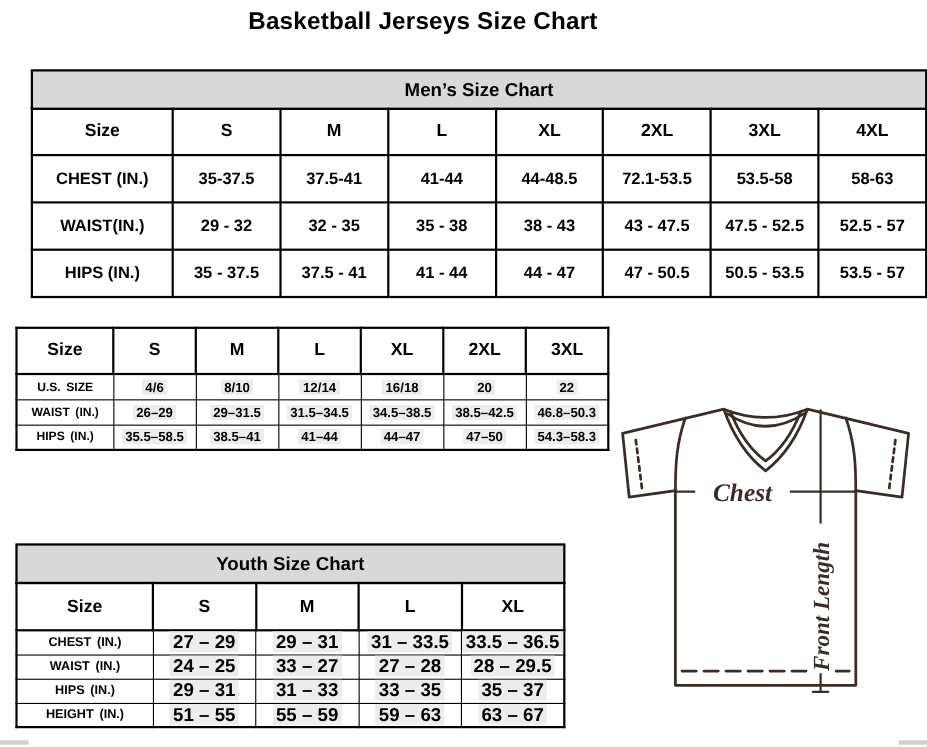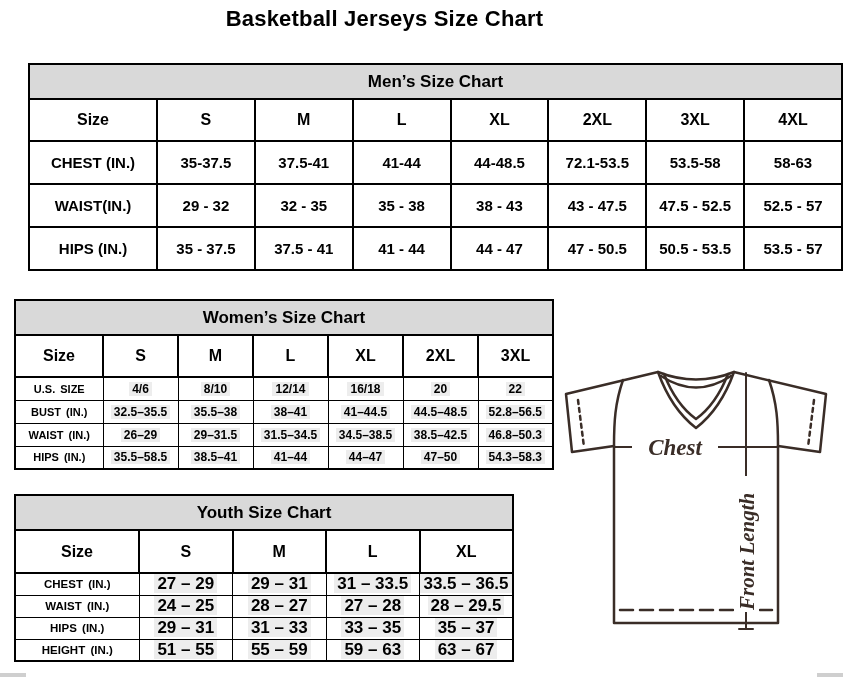--- a/index.html
+++ b/index.html
@@ -128,21 +128,20 @@
           <td>44 - 47</td>
           <td>47 - 50.5</td>
           <td>50.5 - 53.5</td>
           <td>53.5 - 57</td>
         </tr>
       </tbody>
     </table>
 </section>
 
 <section class="chart womens">
-  <div class="chart-title">Women’s Size Chart</div>
   <table id="womens-table">
       <thead>
         <tr>
           <th>Size</th>
           <th>S</th>
           <th>M</th>
           <th>L</th>
           <th>XL</th>
           <th>2XL</th>
           <th>3XL</th>
@@ -152,29 +151,20 @@
         <tr>
           <th>U.S. SIZE</th>
           <td><span class="hl">4/6</span></td>
           <td><span class="hl">8/10</span></td>
           <td><span class="hl">12/14</span></td>
           <td><span class="hl">16/18</span></td>
           <td><span class="hl">20</span></td>
           <td><span class="hl">22</span></td>
         </tr>
         <tr>
-          <th>BUST (IN.)</th>
-          <td><span class="hl">32.5–35.5</span></td>
-          <td><span class="hl">35.5–38</span></td>
-          <td><span class="hl">38–41</span></td>
-          <td><span class="hl">41–44.5</span></td>
-          <td><span class="hl">44.5–48.5</span></td>
-          <td><span class="hl">52.8–56.5</span></td>
-        </tr>
-        <tr>
           <th>WAIST (IN.)</th>
           <td><span class="hl">26–29</span></td>
           <td><span class="hl">29–31.5</span></td>
           <td><span class="hl">31.5–34.5</span></td>
           <td><span class="hl">34.5–38.5</span></td>
           <td><span class="hl">38.5–42.5</span></td>
           <td><span class="hl">46.8–50.3</span></td>
         </tr>
         <tr>
           <th>HIPS (IN.)</th>
@@ -205,21 +195,21 @@
         <tr>
           <th>CHEST (IN.)</th>
           <td><span class="hl">27 – 29</span></td>
           <td><span class="hl">29 – 31</span></td>
           <td><span class="hl">31 – 33.5</span></td>
           <td><span class="hl">33.5 – 36.5</span></td>
         </tr>
         <tr>
           <th>WAIST (IN.)</th>
           <td><span class="hl">24 – 25</span></td>
-          <td><span class="hl">28 – 27</span></td>
+          <td><span class="hl">33 – 27</span></td>
           <td><span class="hl">27 – 28</span></td>
           <td><span class="hl">28 – 29.5</span></td>
         </tr>
         <tr>
           <th>HIPS (IN.)</th>
           <td><span class="hl">29 – 31</span></td>
           <td><span class="hl">31 – 33</span></td>
           <td><span class="hl">33 – 35</span></td>
           <td><span class="hl">35 – 37</span></td>
         </tr>

